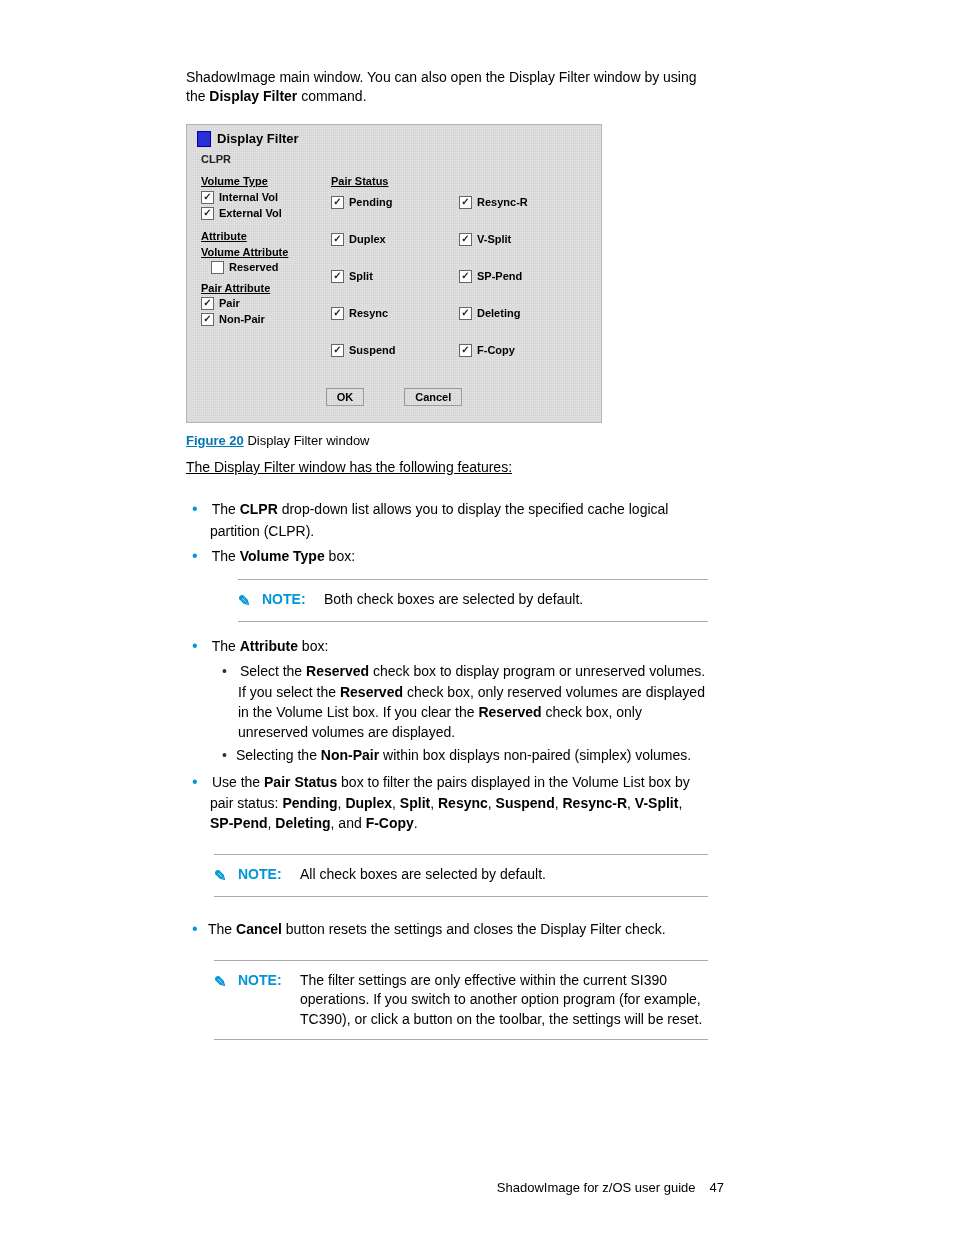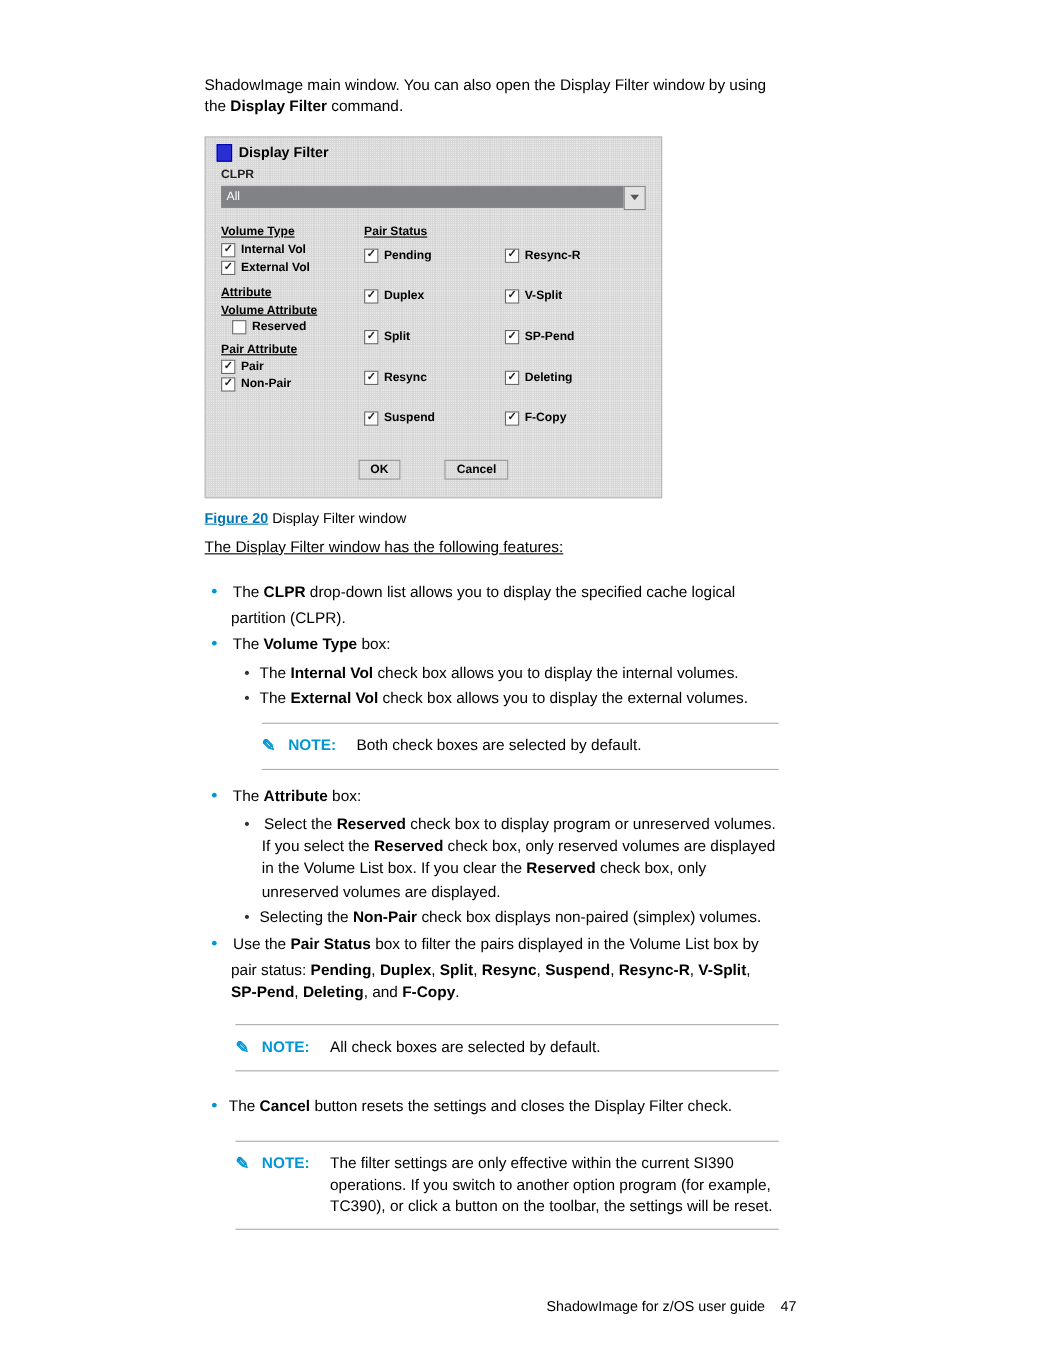--- a/index.html
+++ b/index.html
@@ -226,26 +226,20 @@
   <p class="intro">
     <span>ShadowImage main window. You can also open the Display Filter window by using the </span><span class="bold">Display Filter</span><span> command.</span>
   </p>
 
   <div class="dialog">
     <div class="dlg-title">
       <span class="blue-sq"></span>
       <span>Display Filter</span>
     </div>
     <div class="grp-label">CLPR</div>
-    <div class="dropdown">
-      <div class="dropdown-field">All</div>
-      <div class="dropdown-btn">
-        <div class="tri-down"></div>
-      </div>
-    </div>
 
     <div class="dlg-body">
 
       <div class="col" style="flex:0 0 120px">
         <div class="sec-h">Volume Type</div>
         <div class="cb-row">
             <span class="cb">✓</span>
             <span>Internal Vol</span>
           </div>
         <div class="cb-row">
@@ -329,38 +323,34 @@
   </div>
 
   <p class="body-text">The Display Filter window has the following features:</p>
 
   <ul class="lvl1">
     <li>
       <span>The </span><span class="bold">CLPR</span><span> drop-down list allows you to display the specified cache logical partition (CLPR).</span>
     </li>
     <li>
       <span>The </span><span class="bold">Volume Type</span><span> box:</span>
-      <ul class="lvl2">
-        <li><span>The </span><span class="bold">Internal Vol</span><span> check box allows you to display the internal volumes.</span></li>
-        <li><span>The </span><span class="bold">External Vol</span><span> check box allows you to display the external volumes.</span></li>
-      </ul>
       <div class="note-block">
         <span class="note-icon">✎</span>
         <span class="note-label">NOTE:</span>
         <span class="note-text">Both check boxes are selected by default.</span>
       </div>
     </li>
 
     <li>
       <span>The </span><span class="bold">Attribute</span><span> box:</span>
       <ul class="lvl2">
         <li>
           <span>Select the </span><span class="bold">Reserved</span><span> check box to display program or unreserved volumes. If you select the </span><span class="bold">Reserved</span><span> check box, only reserved volumes are displayed in the Volume List box. If you clear the </span><span class="bold">Reserved</span><span> check box, only unreserved volumes are displayed.</span>
         </li>
-        <li><span>Selecting the </span><span class="bold">Non-Pair</span><span> check box displays non-paired (simplex) volumes.</span></li>
+        <li><span>Selecting the </span><span class="bold">Non-Pair</span><span> within box displays non-paired (simplex) volumes.</span></li>
       </ul>
     </li>
 
     <li id="pair-status-bullet">
       
     <span>Use the </span><span class="bold">Pair Status</span><span> box to filter the pairs displayed in the Volume List box by pair status: </span><span class="bold">Pending</span>, <span class="bold">Duplex</span>, <span class="bold">Split</span>, <span class="bold">Resync</span>, <span class="bold">Suspend</span>, <span class="bold">Resync-R</span>, <span class="bold">V-Split</span>, <span class="bold">SP-Pend</span>, <span class="bold">Deleting</span>, and <span class="bold">F-Copy</span>.</li>
   </ul>
 
   <div class="note-block">
     <span class="note-icon">✎</span>

